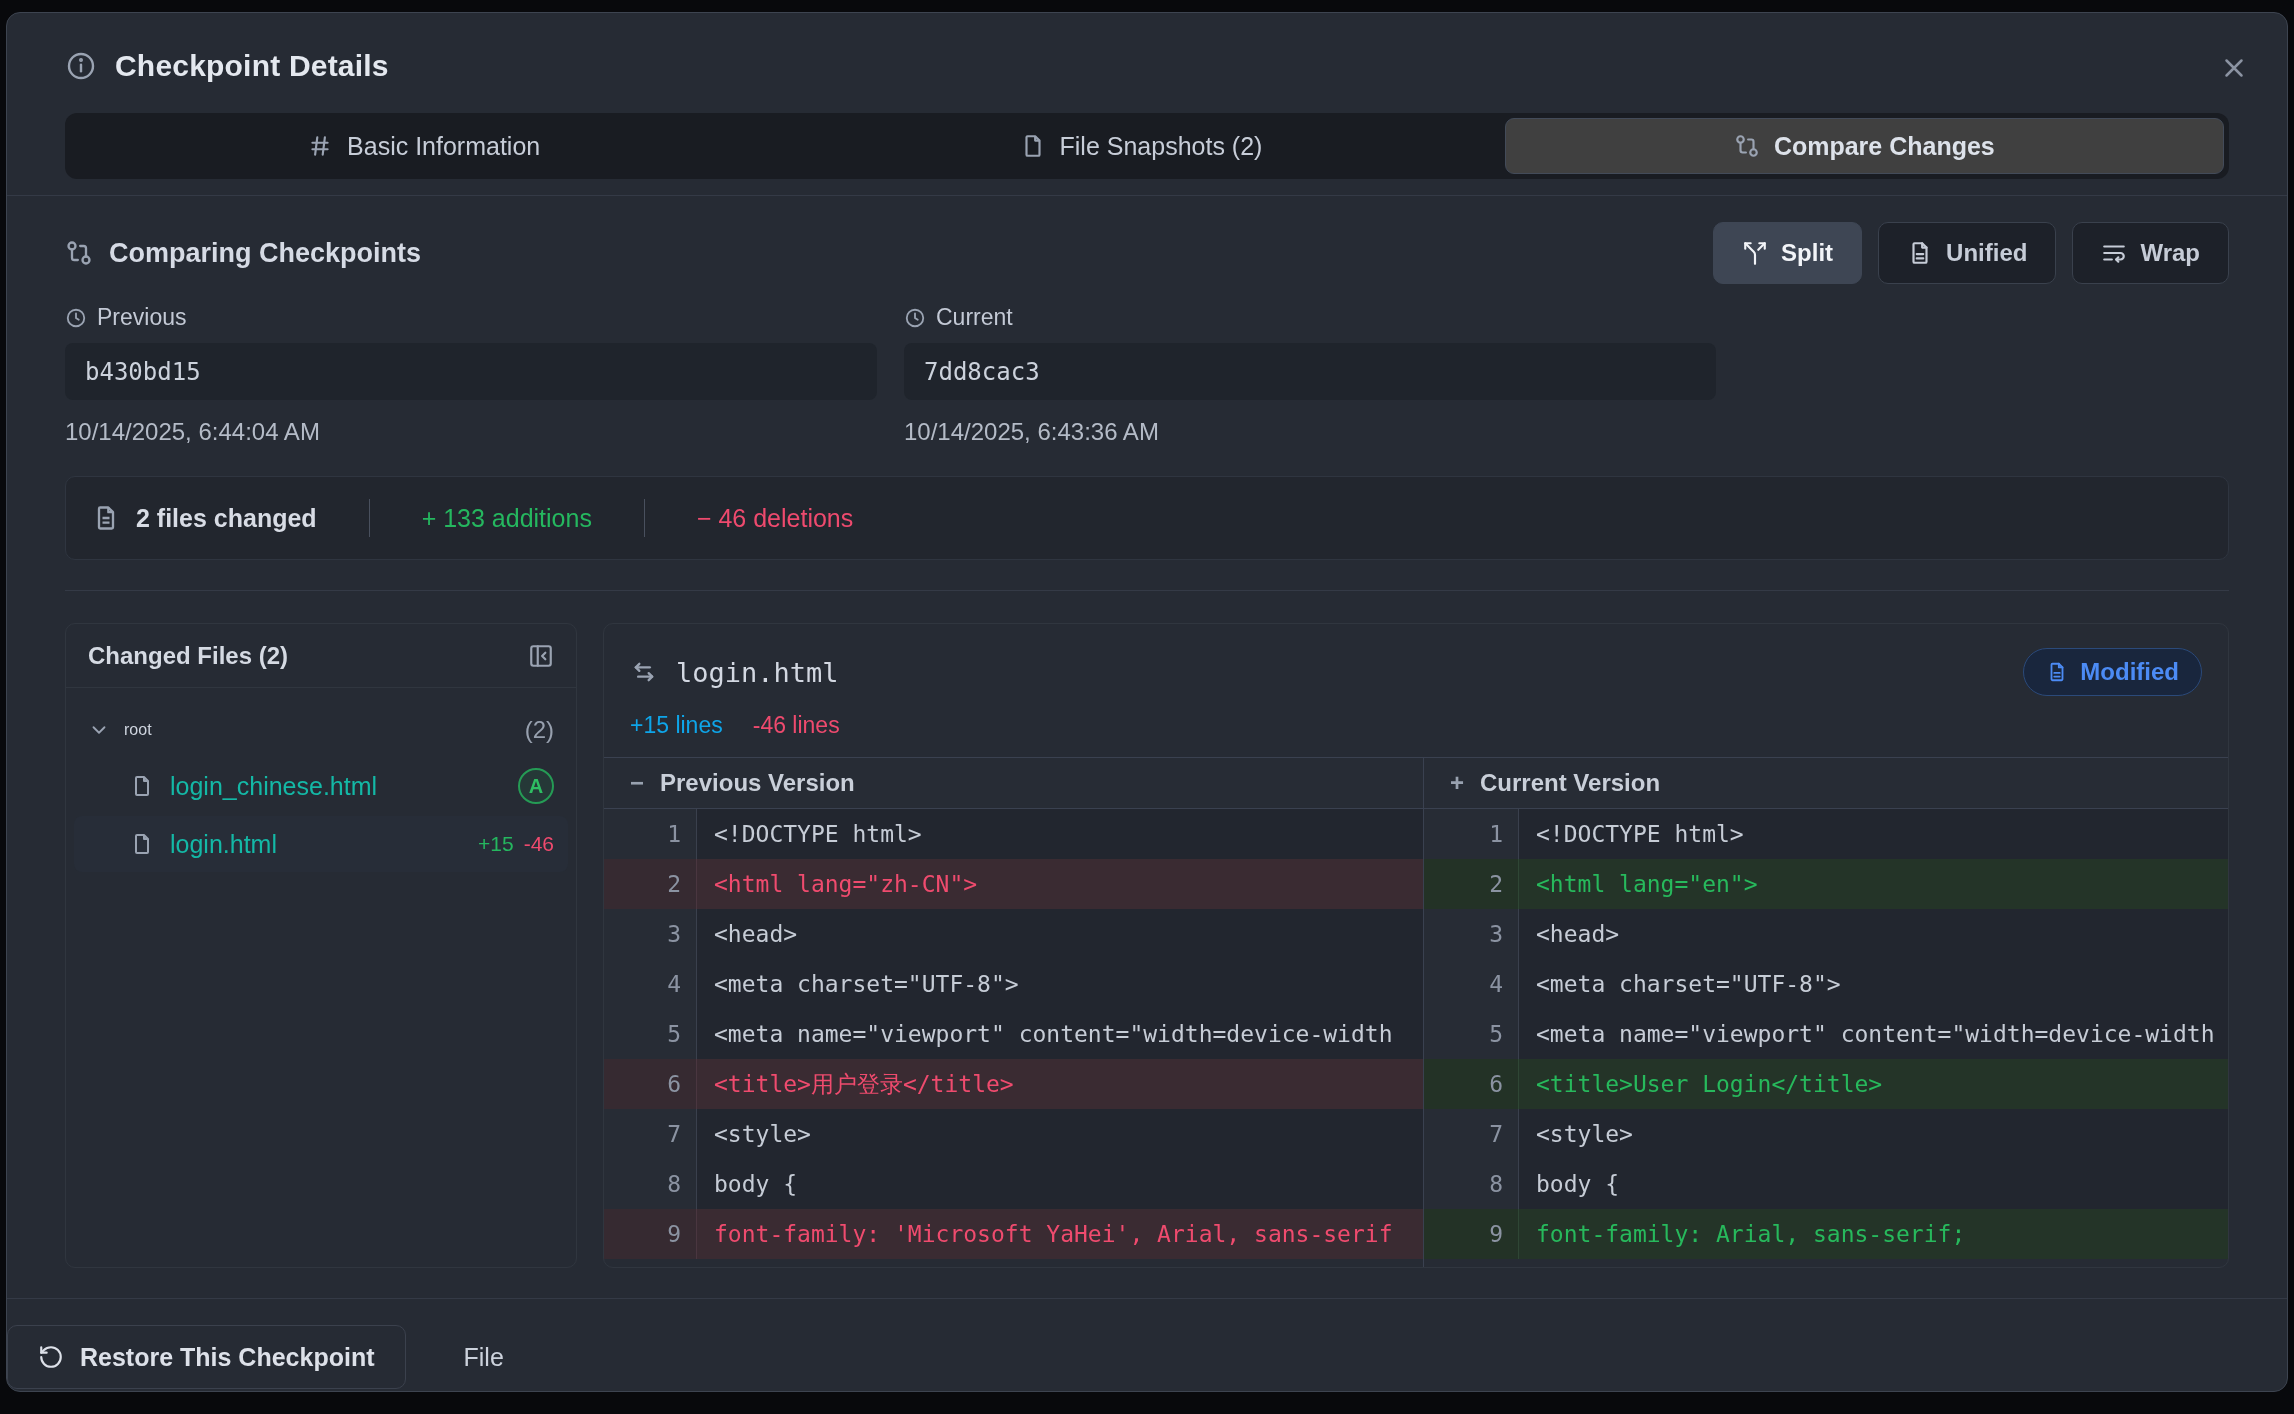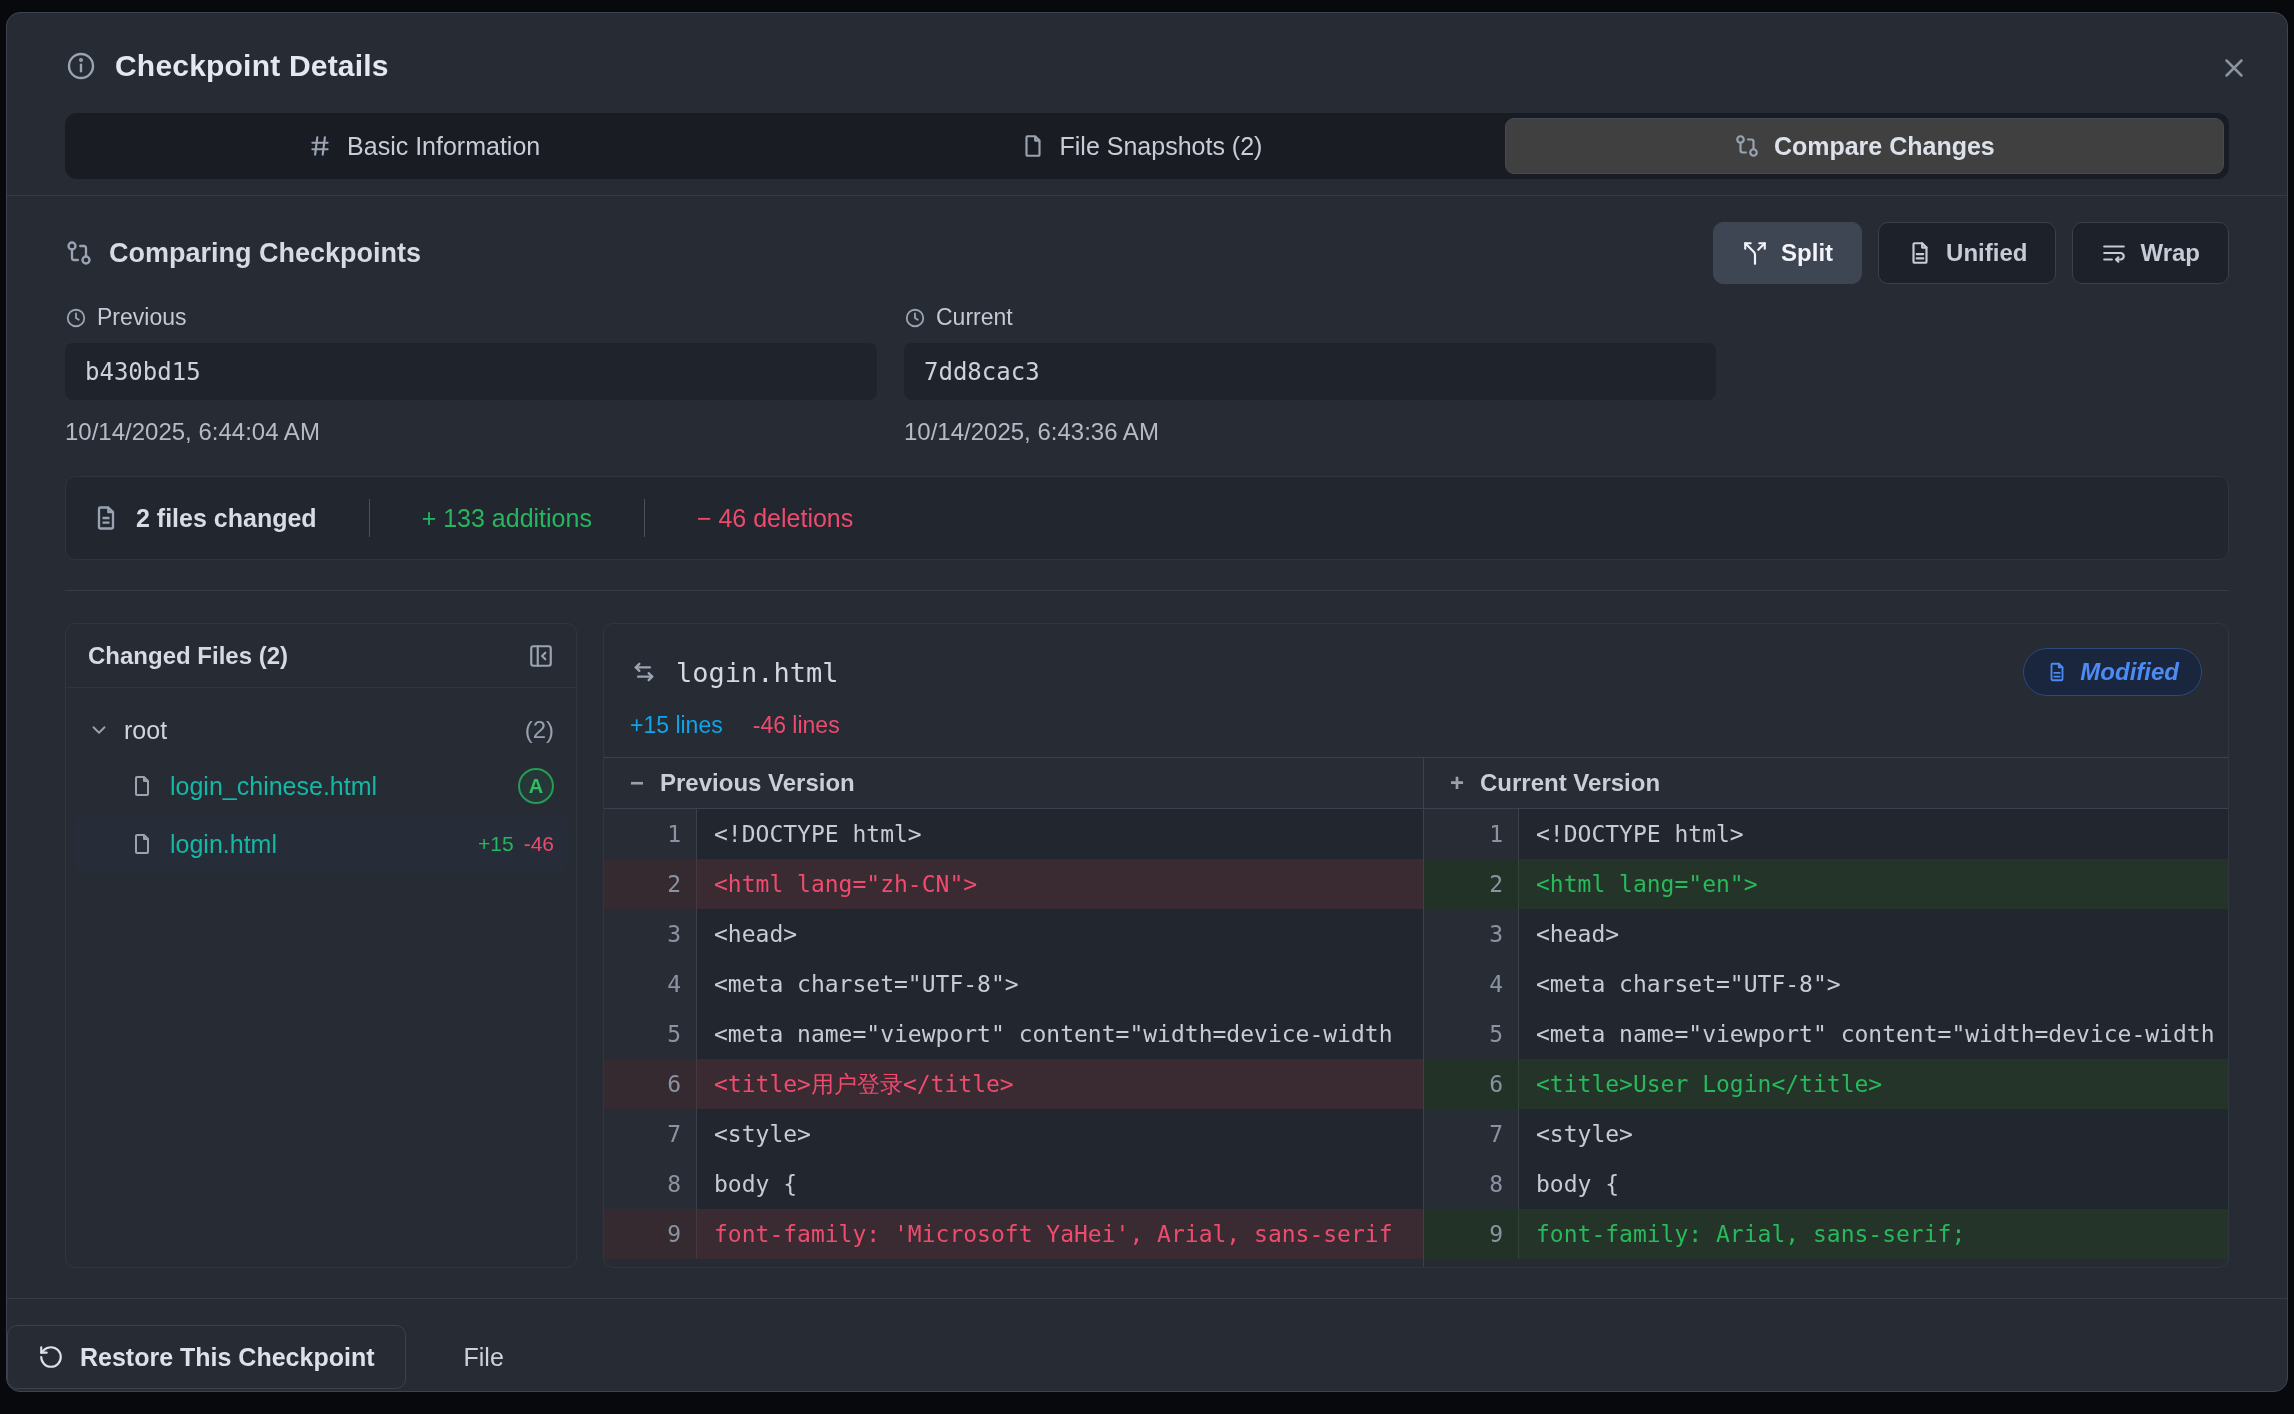--- a/index.html
+++ b/index.html
@@ -55,41 +55,41 @@
 
   
   .main { margin-top:32px; display:flex; gap:26px; height:645px; }
 
   .sidebar { width:512px; border:1px solid #30363f; border-radius:10px; flex:none; }
   .sb-hdr { height:64px; display:flex; align-items:center; justify-content:space-between;
     padding:0 22px; border-bottom:1px solid #30363f; }
   .sb-hdr .t { font-size:24px; font-weight:600; color:#d5dae3; }
   .rootrow { margin-top:16px; height:52px; display:flex; align-items:center; gap:14px;
     padding:0 22px; cursor:pointer; }
-  .rootrow .nm { font-size:25px; color:#cfd5df; flex:1; }
+  .rootrow .nm { font-size:16px; color:#cfd5df; flex:1; }
   .rootrow .cnt { font-size:24px; color:#97a0ae; }
   .filerow { height:56px; margin:2px 8px; padding:0 14px 0 56px; display:flex;
     align-items:center; gap:16px; border-radius:8px; cursor:pointer; }
   .filerow.selected { background:#272d38; }
   .filerow .fn { font-size:25px; color:#14b8a6; flex:1; }
   .abadge { width:36px; height:36px; border-radius:50%; border:2px solid #259b55;
     background:rgba(37,155,85,.12); color:#2ebd62; font-size:20px; font-weight:700;
     display:flex; align-items:center; justify-content:center; }
   .plusmin { font-size:21px; display:flex; gap:10px; }
   .plusmin .p { color:#25b75f; } .plusmin .m { color:#ee4a6e; }
 
   
   .diff { flex:1; border:1px solid #30363f; border-radius:10px; display:flex;
     flex-direction:column; overflow:hidden; }
   .d-hdr { padding:24px 26px 0 26px; }
   .d-hdr-row { display:flex; align-items:center; gap:18px; }
   .d-file { font-family:"DejaVu Sans Mono", monospace; font-size:27px; color:#d3d8e2; flex:1; }
   .modbadge { display:flex; align-items:center; gap:12px; padding:9px 22px;
     border-radius:999px; background:#19263d; border:1.5px solid #2b4a7a;
-    color:#4c8bf5; font-size:24px; font-weight:700;font-style:italic; }
+    color:#4c8bf5; font-size:24px; font-weight:700; }
   .d-lines { display:flex; gap:30px; font-size:23px; margin:16px 0 18px 0; }
   .d-lines .p { color:#0ea5e9; } .d-lines .m { color:#ee4a6e; }
 
   .colhdr { display:flex; height:52px; border-top:1px solid #3a4150;
     border-bottom:1px solid #3a4150; background:#272c35; flex:none; }
   .colhdr .half { display:flex; align-items:center; gap:16px; padding:0 26px;
     font-size:24px; font-weight:600; color:#c9cfd9; }
   .colhdr .half.l { width:820px; border-right:1px solid #3a4150; }
   .colhdr .pm { color:#98a1af; }
 

